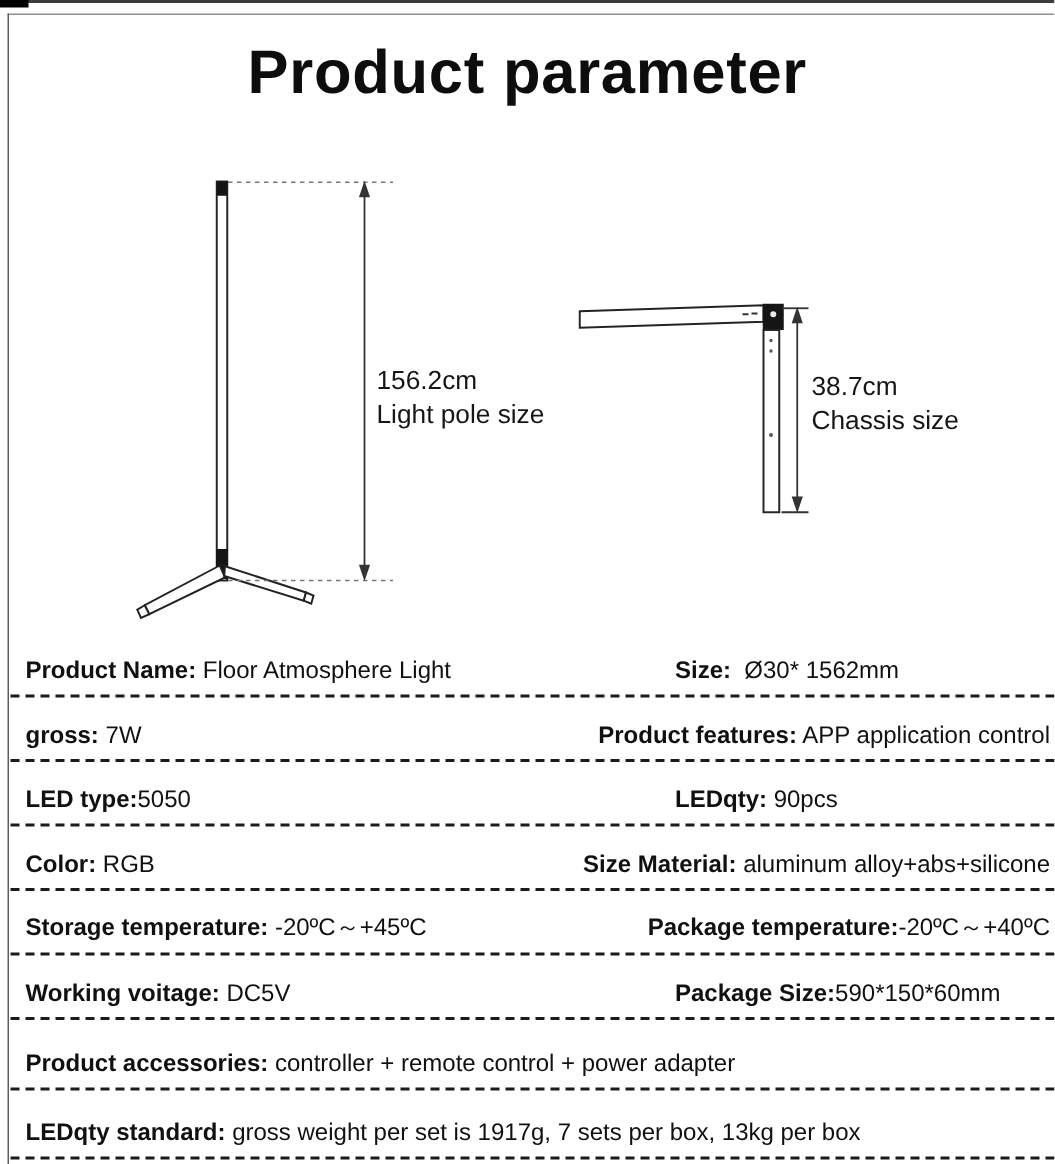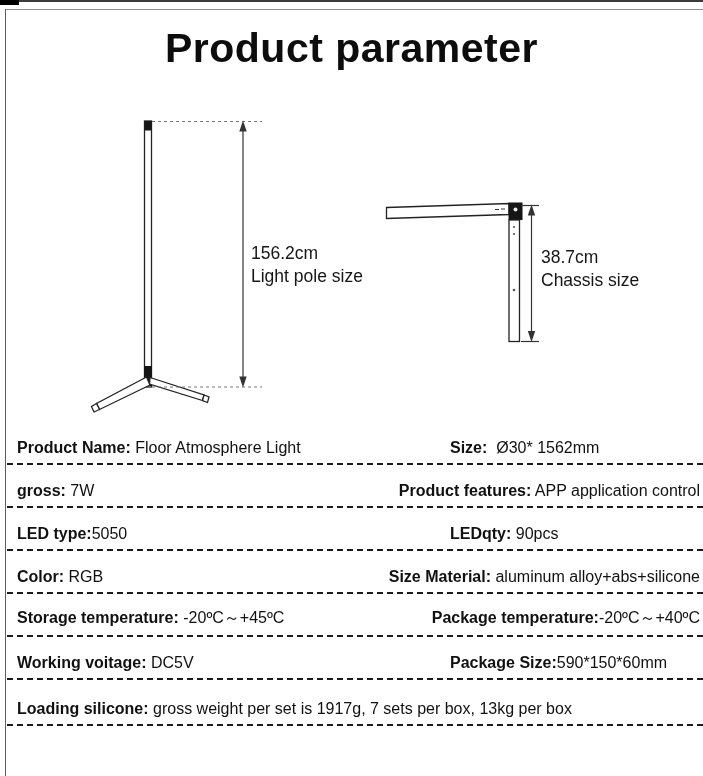--- a/index.html
+++ b/index.html
@@ -114,18 +114,21 @@
   <div class="row">
     <span class="cell-left"><b>Storage temperature:</b><span> -20ºC～+45ºC</span></span>
     <span class="cell-right-flush"><b>Package temperature:</b><span>-20ºC～+40ºC</span></span>
   </div>
 
   <div class="row">
     <span class="cell-left"><b>Working voitage:</b><span> DC5V</span></span>
     <span class="cell-right-a"><b>Package Size:</b><span>590*150*60mm</span></span>
   </div>
 
+  <div class="row tall">
+    <span class="cell-left"><b>Product accessories:</b><span> controller + remote control + power adapter</span></span>
+  </div>
 
   <div class="row last">
-    <span class="cell-left"><b>Loading silicone:</b><span> gross weight per set is 1917g, 7 sets per box, 13kg per box</span></span>
+    <span class="cell-left"><b>LEDqty standard:</b><span> gross weight per set is 1917g, 7 sets per box, 13kg per box</span></span>
   </div>
 
 </div>
 
 </body></html>

